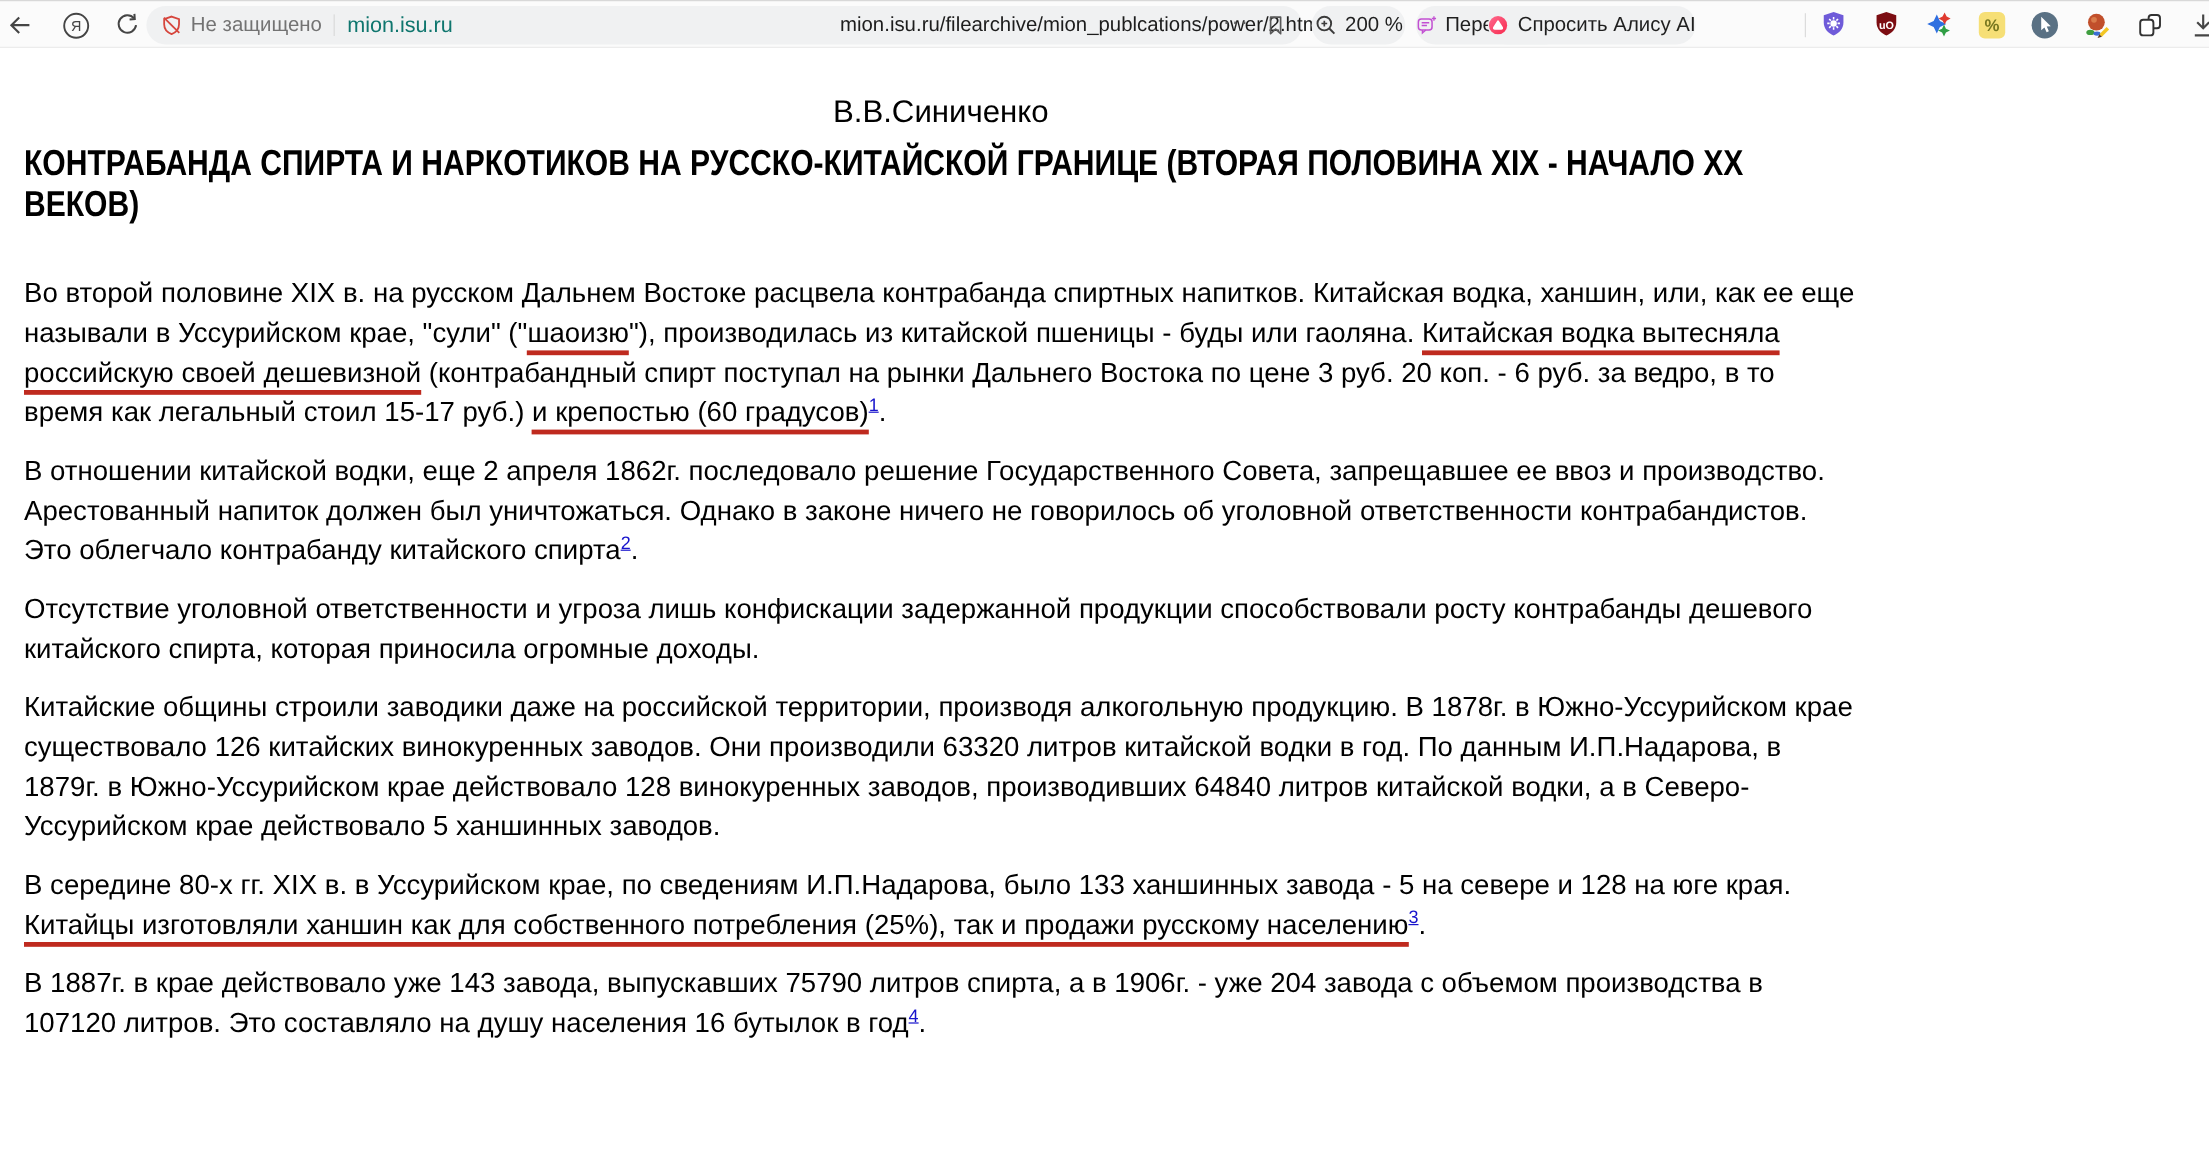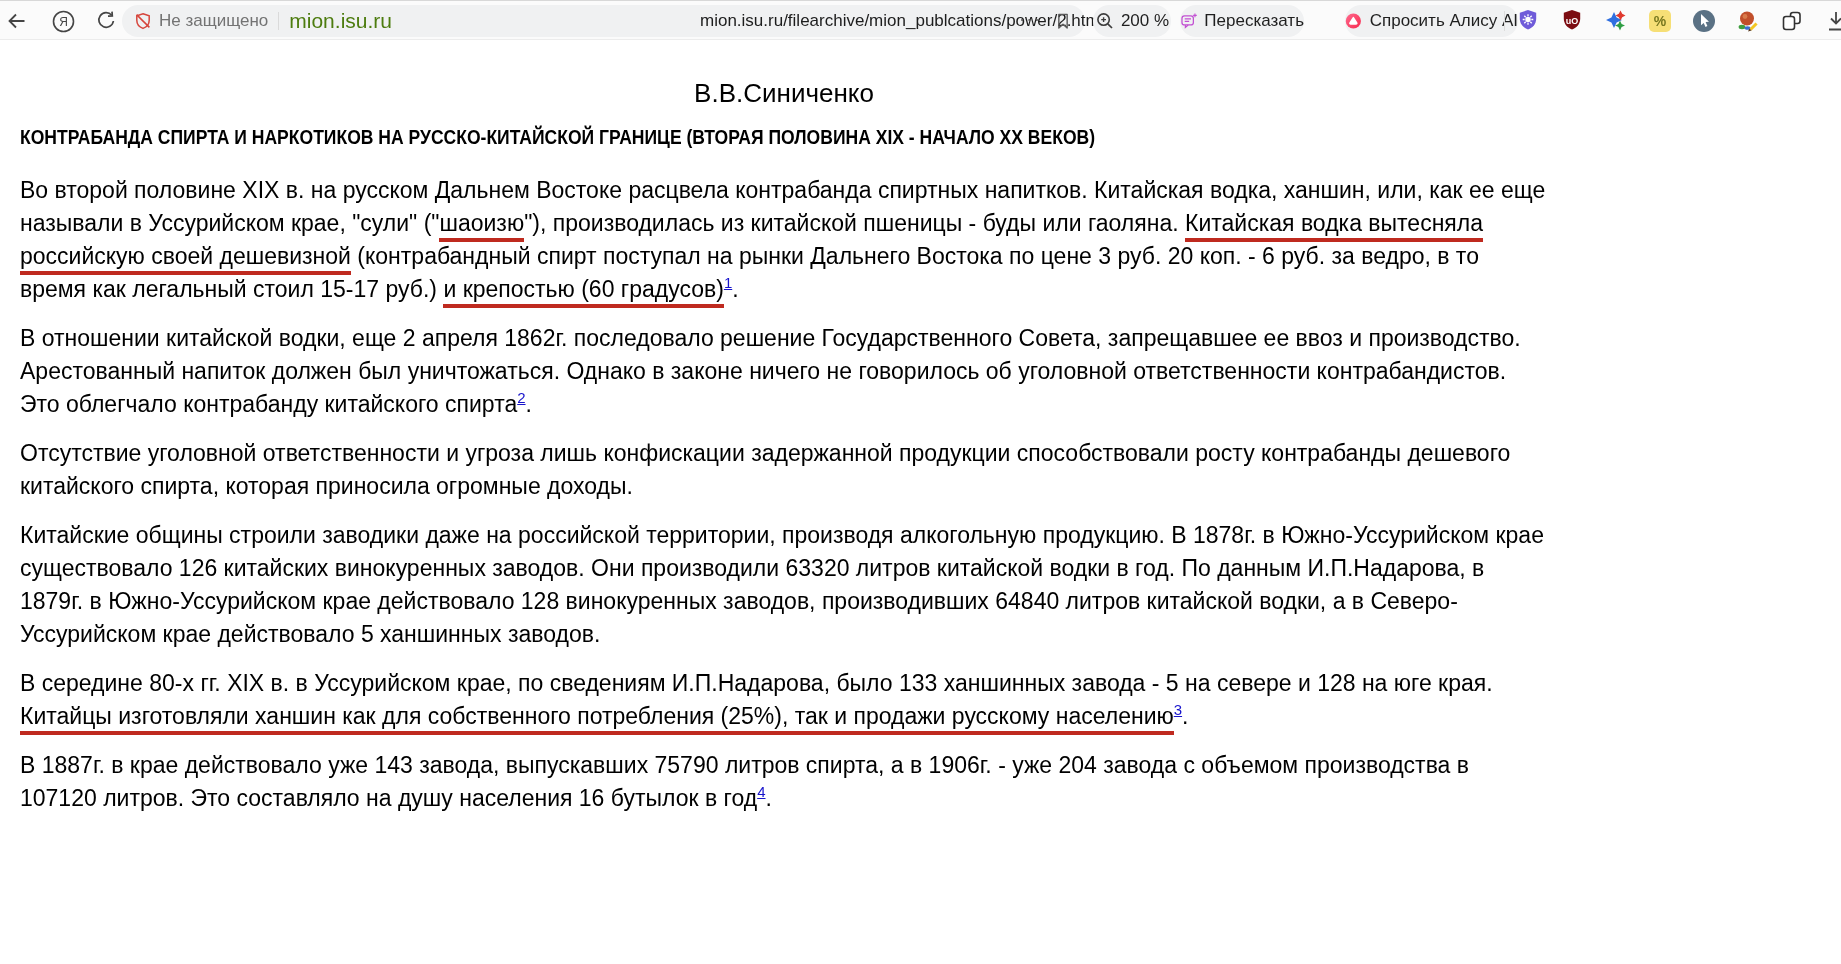--- a/index.html
+++ b/index.html
@@ -17,34 +17,34 @@
   .tb-btn{position:absolute;top:7px;width:26px;height:26px;display:flex;align-items:center;justify-content:center;}
   .pill{
     position:absolute;top:4px;height:32px;border-radius:16px;background:#f0f1f2;
     display:flex;align-items:center;box-sizing:border-box;
     font-size:17px;color:#1f1f1f;white-space:nowrap;
   }
   .addressbar{left:122px;width:963px;padding:0 12px;}
   .sec-group{display:flex;align-items:center;gap:7px;}
   .sec-label{color:#737373;font-size:17px;}
   .ab-sep{width:1px;height:18px;background:#dadada;margin:0 10px;}
-  .host{color:#4d7c0f;font-size:21px;}
+  .host{color:#0f766e;font-size:18px;}
   .url-text{position:absolute;left:578px;top:0;height:32px;display:flex;align-items:center;color:#1d1d1d;font-size:17px;}
   .ab-right{position:absolute;right:12px;top:0;height:32px;display:flex;align-items:center;gap:12px;}
   .more-dots{color:#606060;font-size:19px;letter-spacing:1px;line-height:1;padding-bottom:6px;}
   .pill-zoom{left:1093px;width:78px;justify-content:center;gap:6px;}
   .pill-retell{left:1180px;width:124px;justify-content:flex-start;gap:7px;}
-  .pill-alice{left:1345px;width:173px;justify-content:center;gap:8px;}
+  .pill-alice{left:1240px;width:173px;justify-content:center;gap:8px;}
   .vdiv{position:absolute;left:1504px;top:10px;width:1px;height:20px;background:#dcdcdc;}
   .extensions{position:absolute;left:1515px;top:7px;display:flex;gap:18px;}
   .ext{width:26px;height:26px;display:flex;align-items:flex-end;justify-content:center;}
   
   .content{width:1528px;margin-left:20px;padding-top:38px;color:#000;}
   .author{font-size:26px;line-height:30px;text-align:center;}
-  h1.title{margin:12px 0 20px 0;font-weight:bold;font-size:21px;line-height:34px;}
+  h1.title{margin:12px 0 40px 0;font-weight:bold;font-size:30px;line-height:34px;}
   .title-text{display:block;width:1830px;transform:scaleX(0.835);transform-origin:0 0;}
   #paragraphs p{margin:16px 0 0 0;font-size:23px;line-height:33px;}
   .hl{border-bottom:4px solid #bf2a1f;padding-bottom:2px;text-align:center;}
   .fn{color:#1713cc;font-size:15px;vertical-align:super;text-decoration:underline;line-height:0;cursor:pointer;}
 </style>
 </head>
 <body>
 
 <div class="toolbar">
 

